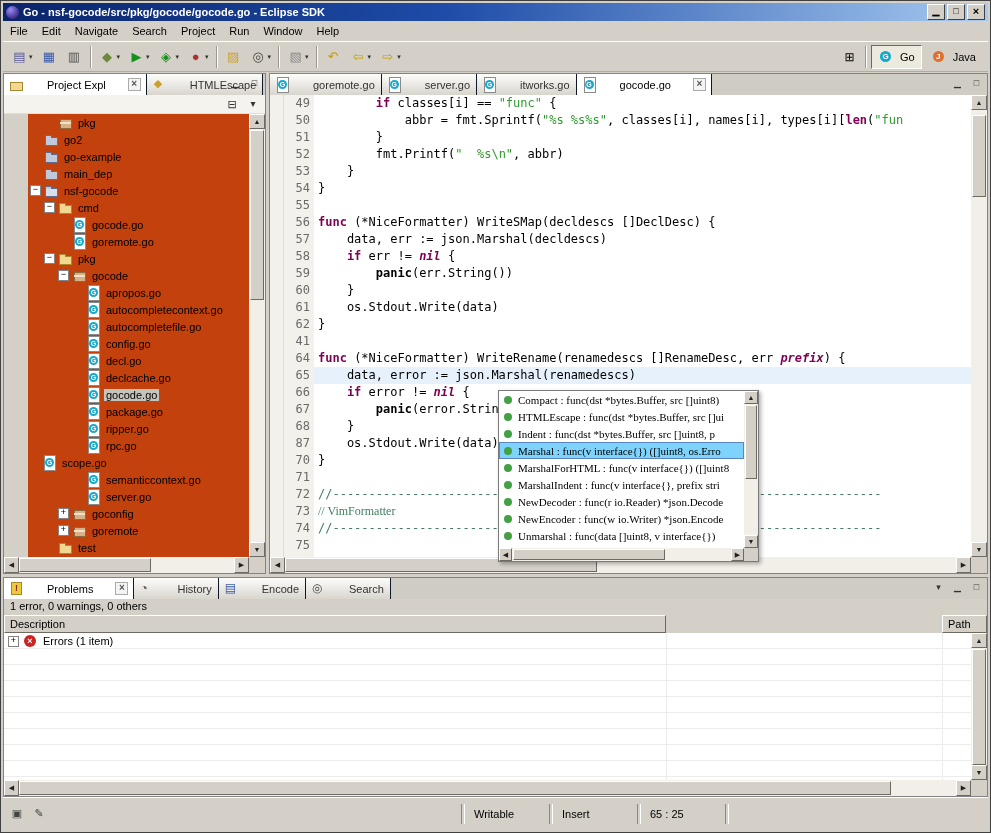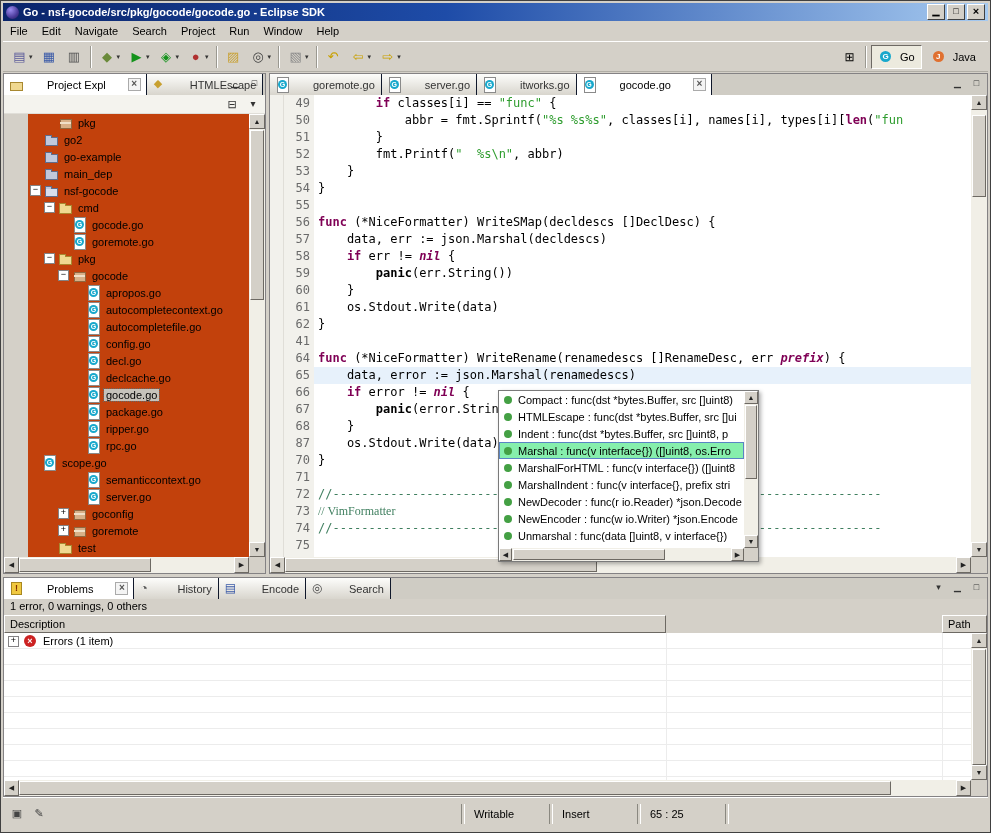--- a/index.html
+++ b/index.html
@@ -92,22 +92,22 @@
   .sb-v .sb-thumb{position:absolute;left:1px;right:1px;background:#d4d0c8;border:1px solid;border-color:#fff #6d6963 #6d6963 #fff;}
   .sb-h .sb-btn{top:0;width:15px;height:16px;font-size:7px;line-height:14px;}
   .sb-h .left{left:0;} .sb-h .right{right:0;}
   .sb-h .sb-thumb{position:absolute;top:1px;bottom:1px;background:#d4d0c8;border:1px solid;border-color:#fff #6d6963 #6d6963 #fff;}
   .sb-corner{position:absolute;width:16px;height:16px;right:0;bottom:0;background:#d4d0c8;}
   
   .popup{position:absolute;left:497px;top:389px;width:261px;height:172px;background:#fff;border:1px solid #7a7a7a;z-index:10;box-shadow:2px 2px 4px rgba(0,0,0,.3);box-sizing:border-box;}
   .ac-list{position:absolute;left:0;top:0;right:14px;bottom:13px;overflow:hidden;}
   .ac-row{display:flex;align-items:center;height:17px;white-space:nowrap;padding-left:2px;}
   .ac-row .icn{margin-right:2px;}
-  .ac-row.selected{background:#86efac;box-shadow:inset 0 0 0 1px #5a84c4;}
-  .ac-label{overflow:hidden;}
+  .ac-row.selected{background:#7dd3fc;box-shadow:inset 0 0 0 1px #5a84c4;}
+  .ac-label{overflow:hidden;font-family:Liberation Serif, serif;}
   .popup .sb-v{right:0;top:0;bottom:13px;width:14px;}
   .popup .sb-v .sb-btn{width:14px;height:13px;line-height:11px;}
   .popup .sb-h{left:0;right:14px;bottom:0;height:13px;}
   .popup .sb-h .sb-btn{width:13px;height:13px;line-height:11px;}
   .popup .sb-corner{width:14px;height:13px;}
   
   .summary{position:absolute;left:0;top:21px;right:0;height:15px;padding:1px 6px;background:#d4d0c8;box-sizing:border-box;}
   .p-header{position:absolute;left:0;top:37px;right:0;height:18px;display:flex;background:#d4d0c8;}
   .col-h{display:flex;align-items:center;padding:0 5px;border:1px solid;border-color:#fff #6d6963 #6d6963 #fff;background:#d4d0c8;gap:4px;box-sizing:border-box;}
   .sort{font-size:7px;color:#444;}

